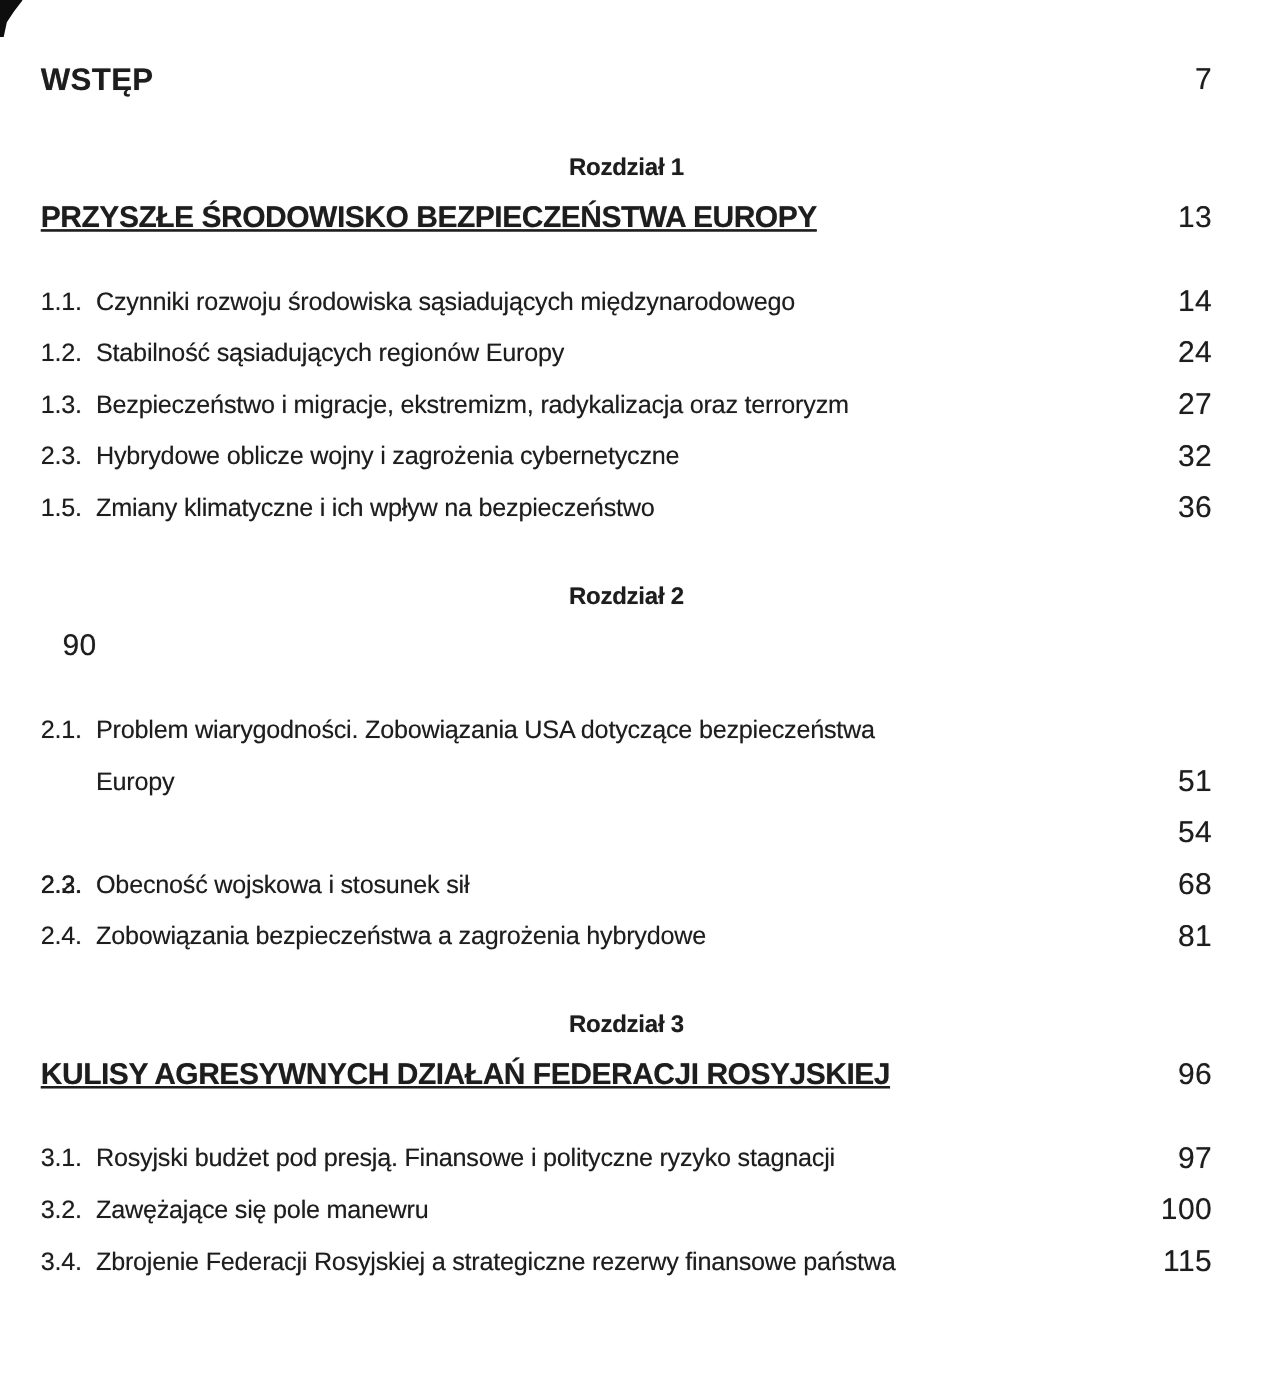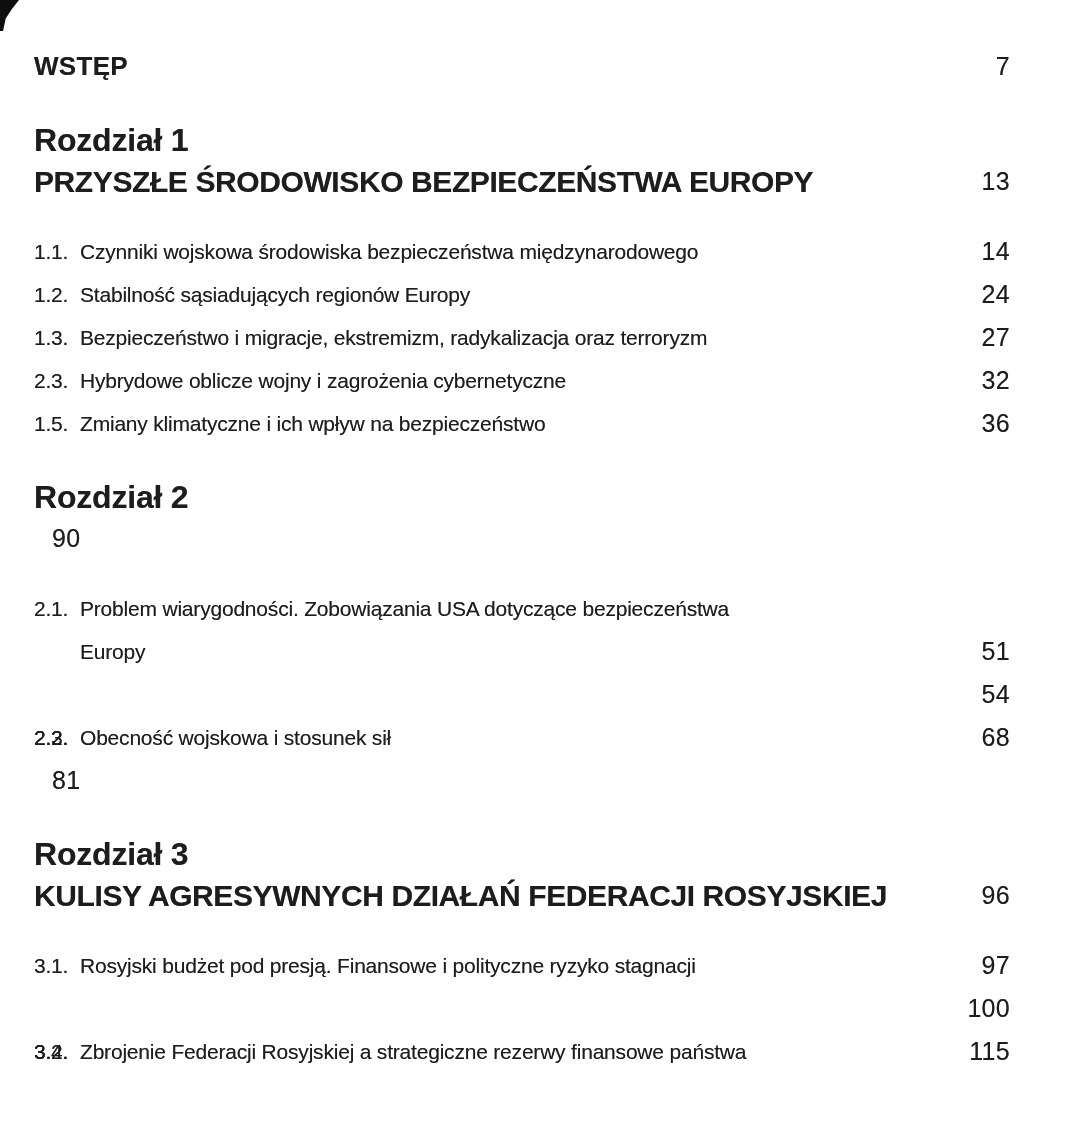--- a/index.html
+++ b/index.html
@@ -44,30 +44,32 @@
   }
   .intro-label{
     font-weight:bold;
     font-size:26px;
     line-height:43px;
     letter-spacing:0.3px;
   }
   .toc-section{ margin-top:32px; }
   .chapter-label{
     font-weight:bold;
-    font-size:32px;
+    font-size:20px;
     line-height:40px;
     letter-spacing:-0.2px;
+    text-align:center;
   }
   .chapter-title{
     font-weight:bold;
-    font-size:30px;
+    font-size:25px;
     line-height:43px;
     letter-spacing:-0.4px;
     white-space:nowrap;
+    text-decoration:underline;
   }
   .items{ margin-top:27px; }
   .item-text{
     position:relative;
     display:block;
     padding-left:46px;
     font-size:21px;
     line-height:43px;
     letter-spacing:-0.2px;
   }
@@ -89,21 +91,21 @@
 
   <div id="sections">
   <section class="toc-section">
     <div class="chapter-label txt">Rozdział 1</div>
     <div class="row chapter-row">
       <span class="chapter-title txt">PRZYSZŁE ŚRODOWISKO BEZPIECZEŃSTWA EUROPY</span>
       <span class="page-num txt">13</span>
     </div>
     <div class="items">
   <div class="row item-row">
-    <span class="item-text txt"><span class="item-num">1.1.</span><span class="item-lines">Czynniki wojskowa środowiska bezpieczeństwa międzynarodowego</span></span>
+    <span class="item-text txt"><span class="item-num">1.1.</span><span class="item-lines">Czynniki rozwoju środowiska sąsiadujących międzynarodowego</span></span>
     <span class="page-num txt">14</span>
   </div>
 
   <div class="row item-row">
     <span class="item-text txt"><span class="item-num">1.2.</span><span class="item-lines">Stabilność sąsiadujących regionów Europy</span></span>
     <span class="page-num txt">24</span>
   </div>
 
   <div class="row item-row">
     <span class="item-text txt"><span class="item-num">1.3.</span><span class="item-lines">Bezpieczeństwo i migracje, ekstremizm, radykalizacja oraz terroryzm</span></span>
@@ -137,39 +139,40 @@
     <span class="item-text txt"><span class="item-num">2.2.</span></span>
     <span class="page-num txt">54</span>
   </div>
 
   <div class="row item-row">
     <span class="item-text txt"><span class="item-num">2.3.</span><span class="item-lines">Obecność wojskowa i stosunek sił</span></span>
     <span class="page-num txt">68</span>
   </div>
 
   <div class="row item-row">
+    <span class="item-text txt"><span class="item-num">2.4.</span><span class="item-lines">Zobowiązania bezpieczeństwa a zagrożenia hybrydowe</span></span>
     <span class="page-num txt">81</span>
   </div>
 </div>
   </section>
 
   <section class="toc-section">
     <div class="chapter-label txt">Rozdział 3</div>
     <div class="row chapter-row">
       <span class="chapter-title txt">KULISY AGRESYWNYCH DZIAŁAŃ FEDERACJI ROSYJSKIEJ</span>
       <span class="page-num txt">96</span>
     </div>
     <div class="items">
   <div class="row item-row">
     <span class="item-text txt"><span class="item-num">3.1.</span><span class="item-lines">Rosyjski budżet pod presją. Finansowe i polityczne ryzyko stagnacji</span></span>
     <span class="page-num txt">97</span>
   </div>
 
   <div class="row item-row">
-    <span class="item-text txt"><span class="item-num">3.2.</span></span>
+    <span class="item-text txt"><span class="item-num">3.2.</span><span class="item-lines">Zawężające się pole manewru</span></span>
     <span class="page-num txt">100</span>
   </div>
 
 
   <div class="row item-row">
     <span class="item-text txt"><span class="item-num">3.4.</span><span class="item-lines">Zbrojenie Federacji Rosyjskiej a strategiczne rezerwy finansowe państwa</span></span>
     <span class="page-num txt">115</span>
   </div>
 </div>
   </section>

